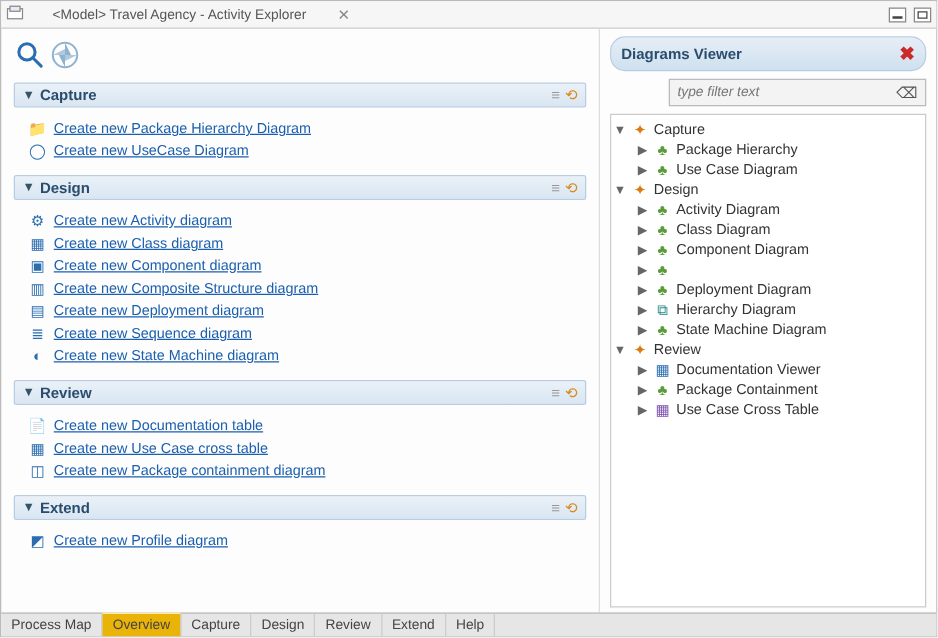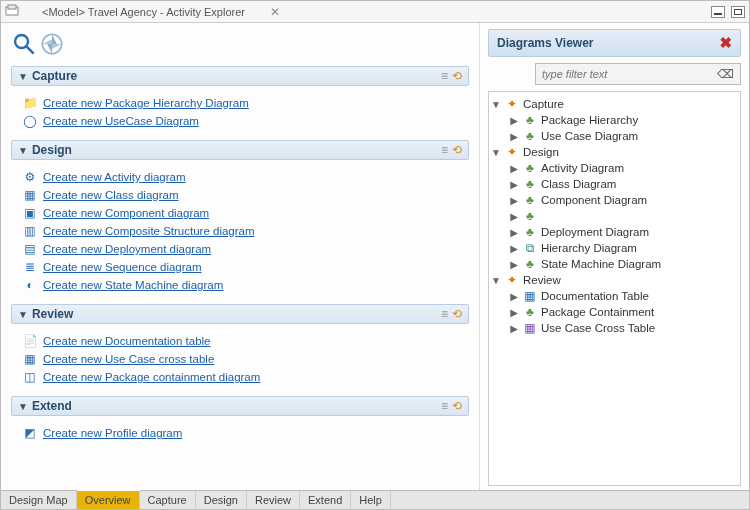--- a/index.html
+++ b/index.html
@@ -28,21 +28,21 @@
   .section-hdr .tw { color:#356; font-size:10px; margin-right:4px; }
   .section-title { color:#2a4d6e; font-weight:bold; font-size:12px; }
   .section-tools { margin-left:auto; display:flex; gap:4px; align-items:center; }
   .tool-ic { color:#999; font-size:12px; }
   .tool-arrow { color:#d98a1f; font-size:12px; }
   .section-body { padding:6px 2px 2px 12px; }
   .link-row { display:flex; align-items:center; gap:6px; margin:4px 0; }
   .link-row .mini-icon { width:14px; text-align:center; color:#2a6db0; font-size:12px; }
   .action-link { color:#1b5fae; text-decoration:underline; cursor:pointer; font-size:11.5px; }
   
-  .viewer-hdr { display:flex; align-items:center; background:linear-gradient(#e6eef7,#cfe0ef); border:1px solid #b8cde2; padding:4px 8px; border-radius:2px; }
+  .viewer-hdr { display:flex; align-items:center; background:linear-gradient(#e6eef7,#cfe0ef); border:1px solid #b8cde2; padding:4px 8px; border-radius:12px; }
   .viewer-title { color:#2a4d6e; font-weight:bold; font-size:12px; }
   .viewer-close { margin-left:auto; color:#cc2a2a; font-weight:bold; cursor:pointer; font-size:15px; }
   .filter { margin-top:6px; display:flex; align-items:center; border:1px solid #bbb; background:#f3f3f3; padding:1px 6px;margin-left:47px; }
   .filter input { flex:1; border:0; background:transparent; outline:none; font-size:11px; font-style:italic; color:#888; padding:3px 0;}
   .filter .clear { color:#555; font-size:12px; }
   .tree { flex:1; margin-top:6px; border:1px solid #ccc; background:#fff; padding:4px 2px; overflow-y:auto; font-size:11.5px; }
   .tn { display:flex; align-items:center; gap:4px; padding:1px 0; }
   .tn .tw { color:#666; width:10px; text-align:center; font-size:10px; display:inline-block; }
   .tn .glyph { width:14px; text-align:center; font-size:12px; }
   .g-orange { color:#d97b0f; }
@@ -259,38 +259,38 @@
             <span>State Machine Diagram</span>
           </div>
           <div class="tn indent1">
             <span class="tw">▼</span>
             <span class="glyph g-orange">✦</span>
             <span>Review</span>
           </div>
           <div class="tn indent2">
             <span class="tw">▶</span>
             <span class="glyph g-blue">▦</span>
-            <span>Documentation Table</span>
+            <span>Documentation Viewer</span>
           </div>
           <div class="tn indent2">
             <span class="tw">▶</span>
             <span class="glyph g-green">♣</span>
             <span>Package Containment</span>
           </div>
           <div class="tn indent2">
             <span class="tw">▶</span>
             <span class="glyph g-purple">▦</span>
             <span>Use Case Cross Table</span>
           </div>
         </div>
     </div>
   </div>
 
   <div class="bottom-tabs" id="btabs">
-      <div class="btab">Design Map</div>
+      <div class="btab">Process Map</div>
       <div class="btab active">Overview</div>
       <div class="btab">Capture</div>
       <div class="btab">Design</div>
       <div class="btab">Review</div>
       <div class="btab">Extend</div>
       <div class="btab">Help</div>
     </div>
 
 </div>
 

